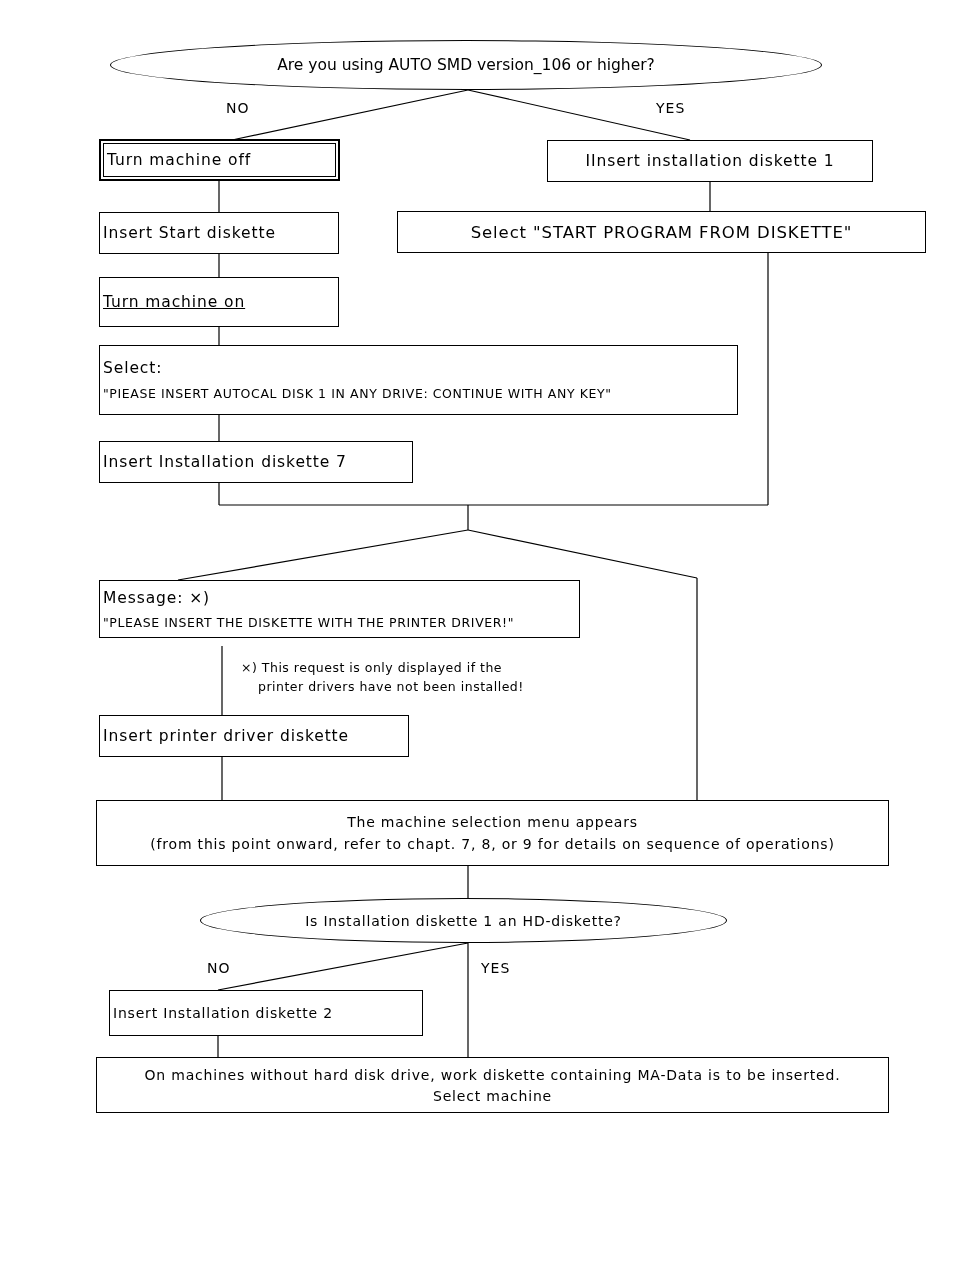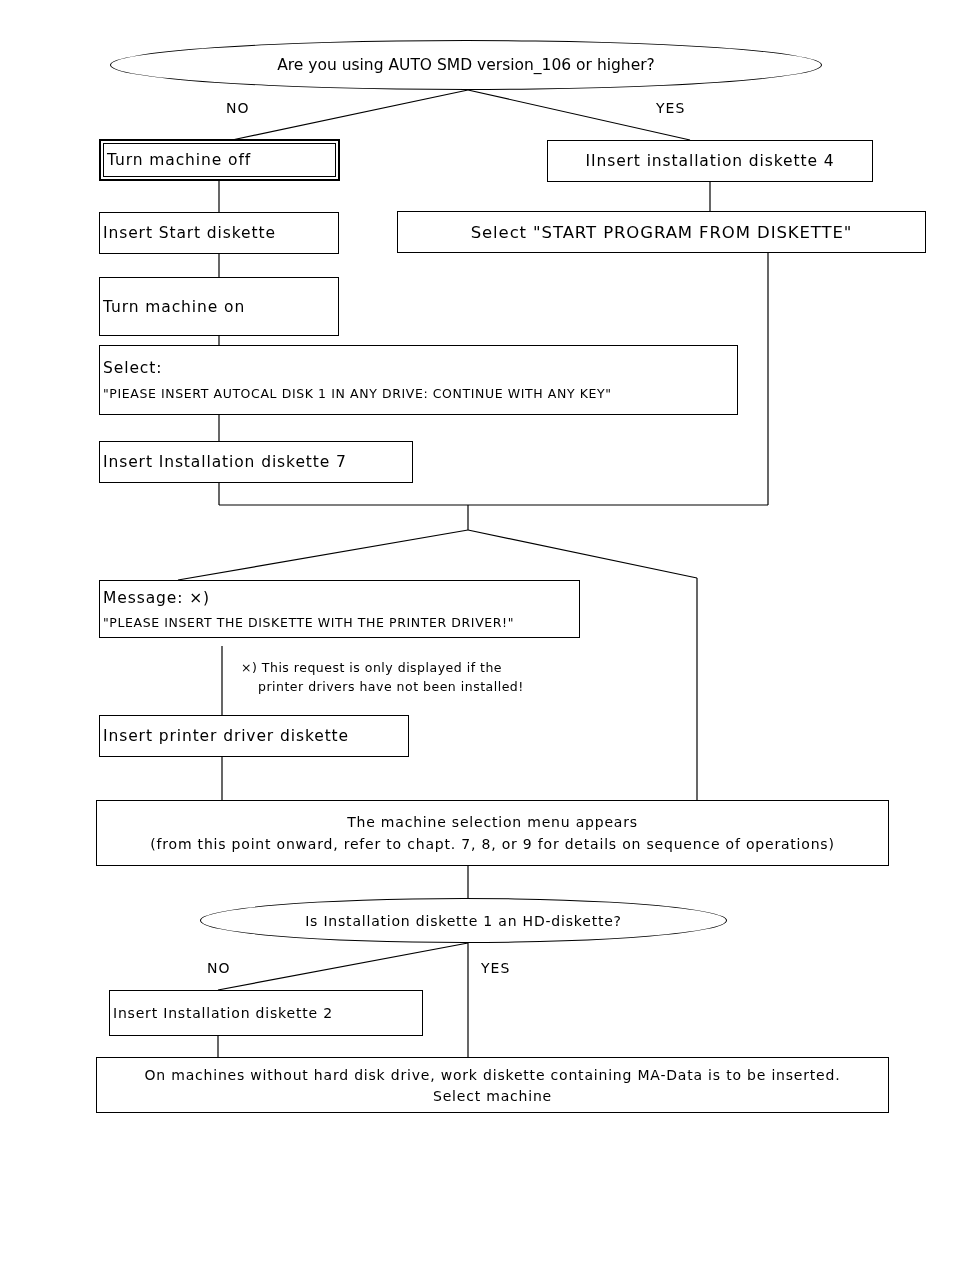--- a/index.html
+++ b/index.html
@@ -132,35 +132,35 @@
   <div class="branch-label" style="left:656px; top:100px;">YES</div>
 
   <div class="node double lead pad-left" style="left:103px; top:143px; width:233px; height:34px;">
     <span class="line">Turn machine off</span>
   </div>
 
   <div class="node lead pad-left" style="left:99px; top:212px; width:240px; height:42px;">
     <span class="line">Insert Start diskette</span>
   </div>
 
-  <div class="node lead pad-left" style="left:99px; top:277px; width:240px; height:59px;">
+  <div class="node lead pad-left" style="left:99px; top:277px; width:240px; height:50px;text-decoration:underline;">
     <span class="line">Turn machine on</span>
   </div>
 
   <div class="node pad-left" style="left:99px; top:345px; width:639px; height:70px;">
     <span class="line lead" style="margin-bottom:9px;">Select:</span>
     <span class="line small">"PIEASE INSERT AUTOCAL DISK 1 IN ANY DRIVE: CONTINUE WITH ANY KEY"</span>
   </div>
 
   <div class="node lead pad-left" style="left:99px; top:441px; width:314px; height:42px;">
     <span class="line">Insert Installation diskette 7</span>
   </div>
 
   <div class="node lead center" style="left:547px; top:140px; width:326px; height:42px;">
-    <span class="line">IInsert installation diskette 4</span>
+    <span class="line">IInsert installation diskette 1</span>
   </div>
 
   <div class="node center" style="left:397px; top:211px; width:529px; height:42px; font-size:16.5px;">
     <span class="line">Select "START PROGRAM FROM DISKETTE"</span>
   </div>
 
   <div class="node pad-left" style="left:99px; top:580px; width:481px; height:58px;">
     <span class="line lead" style="margin-bottom:8px;">Message: ×)</span>
     <span class="line small">"PLEASE INSERT THE DISKETTE WITH THE PRINTER DRIVER!"</span>
   </div>

